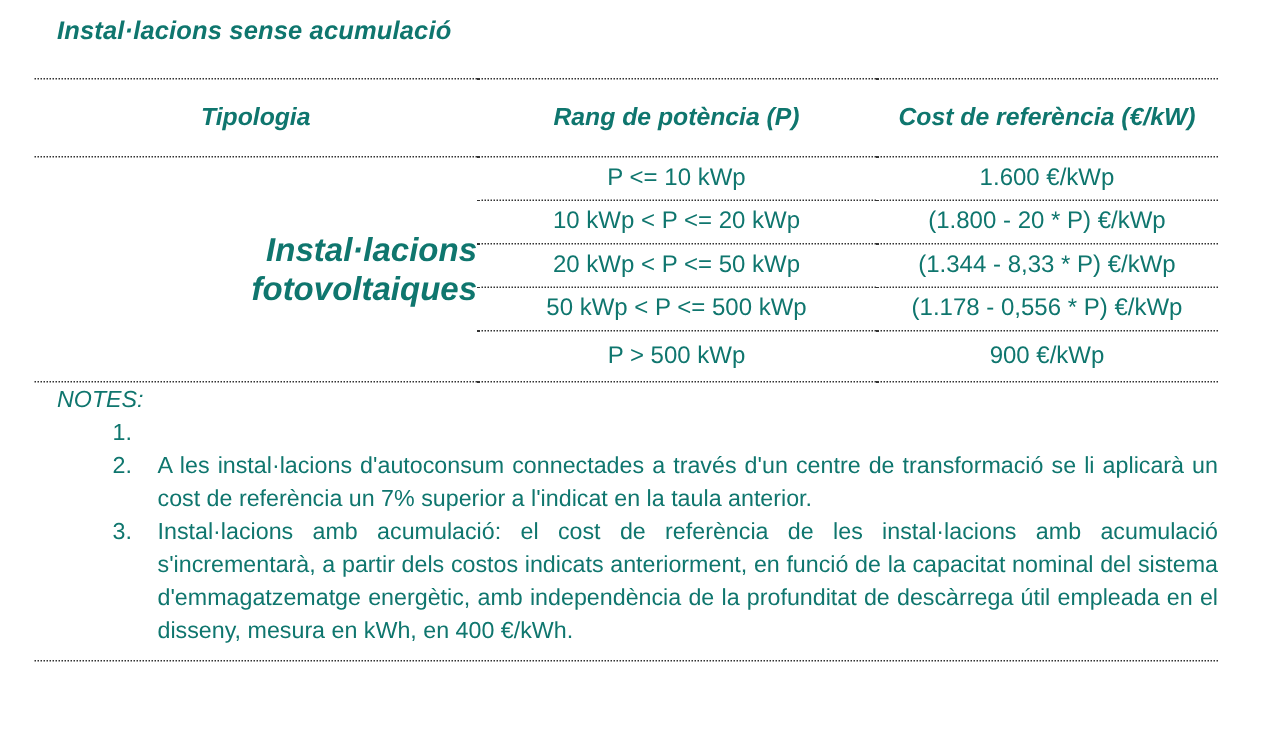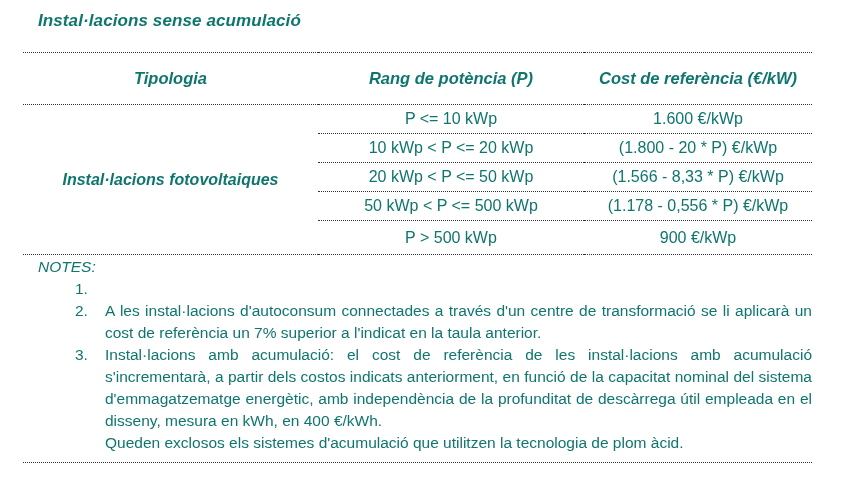--- a/index.html
+++ b/index.html
@@ -48,23 +48,24 @@
     padding: 0;
   }
   table.cost-table td {
     font-size: 16px;
     text-align: center;
     vertical-align: middle;
     height: 28px;
     padding: 0;
   }
   table.cost-table td.rowlabel {
-    font-size: 16px;
+    font-size: 22px;
     font-weight: bold;
     font-style: italic;
+    text-align: right;
   }
   table.cost-table tbody tr:not(:last-child) td.cell {
     border-bottom: 1px dotted #333;
     margin-top: 42px;
   }
   table.cost-table tbody tr:last-child td {
     height: 33px;
   }
   .notes {
     width: 789px;
@@ -120,21 +121,21 @@
         <td class="rowlabel" rowspan="5">Instal·lacions fotovoltaiques</td>
         <td class="cell">P &lt;= 10 kWp</td>
         <td class="cell">1.600 €/kWp</td>
       </tr>
       <tr>
         <td class="cell">10 kWp &lt; P &lt;= 20 kWp</td>
         <td class="cell">(1.800 - 20 * P) €/kWp</td>
       </tr>
       <tr>
         <td class="cell">20 kWp &lt; P &lt;= 50 kWp</td>
-        <td class="cell">(1.566 - 8,33 * P) €/kWp</td>
+        <td class="cell">(1.344 - 8,33 * P) €/kWp</td>
       </tr>
       <tr>
         <td class="cell">50 kWp &lt; P &lt;= 500 kWp</td>
         <td class="cell">(1.178 - 0,556 * P) €/kWp</td>
       </tr>
       <tr>
         <td class="cell">P &gt; 500 kWp</td>
         <td class="cell">900 €/kWp</td>
       </tr>
     </tbody>
@@ -151,18 +152,17 @@
       <span class="note-num">2.</span>
       <div class="note-body">
         <div class="note-text">A les instal·lacions d'autoconsum connectades a través d'un centre de transformació se li aplicarà un cost de referència un 7% superior a l'indicat en la taula anterior.</div>
       </div>
     </div>
 
     <div class="note-item">
       <span class="note-num">3.</span>
       <div class="note-body">
         <div class="note-text">Instal·lacions amb acumulació: el cost de referència de les instal·lacions amb acumulació s'incrementarà, a partir dels costos indicats anteriorment, en funció de la capacitat nominal del sistema d'emmagatzematge energètic, amb independència de la profunditat de descàrrega útil empleada en el disseny, mesura en kWh, en 400 €/kWh.</div>
-        <div class="note-text">Queden exclosos els sistemes d'acumulació que utilitzen la tecnologia de plom àcid.</div>
       </div>
     </div>
   </div>
 
 </div>
 
 </body></html>

